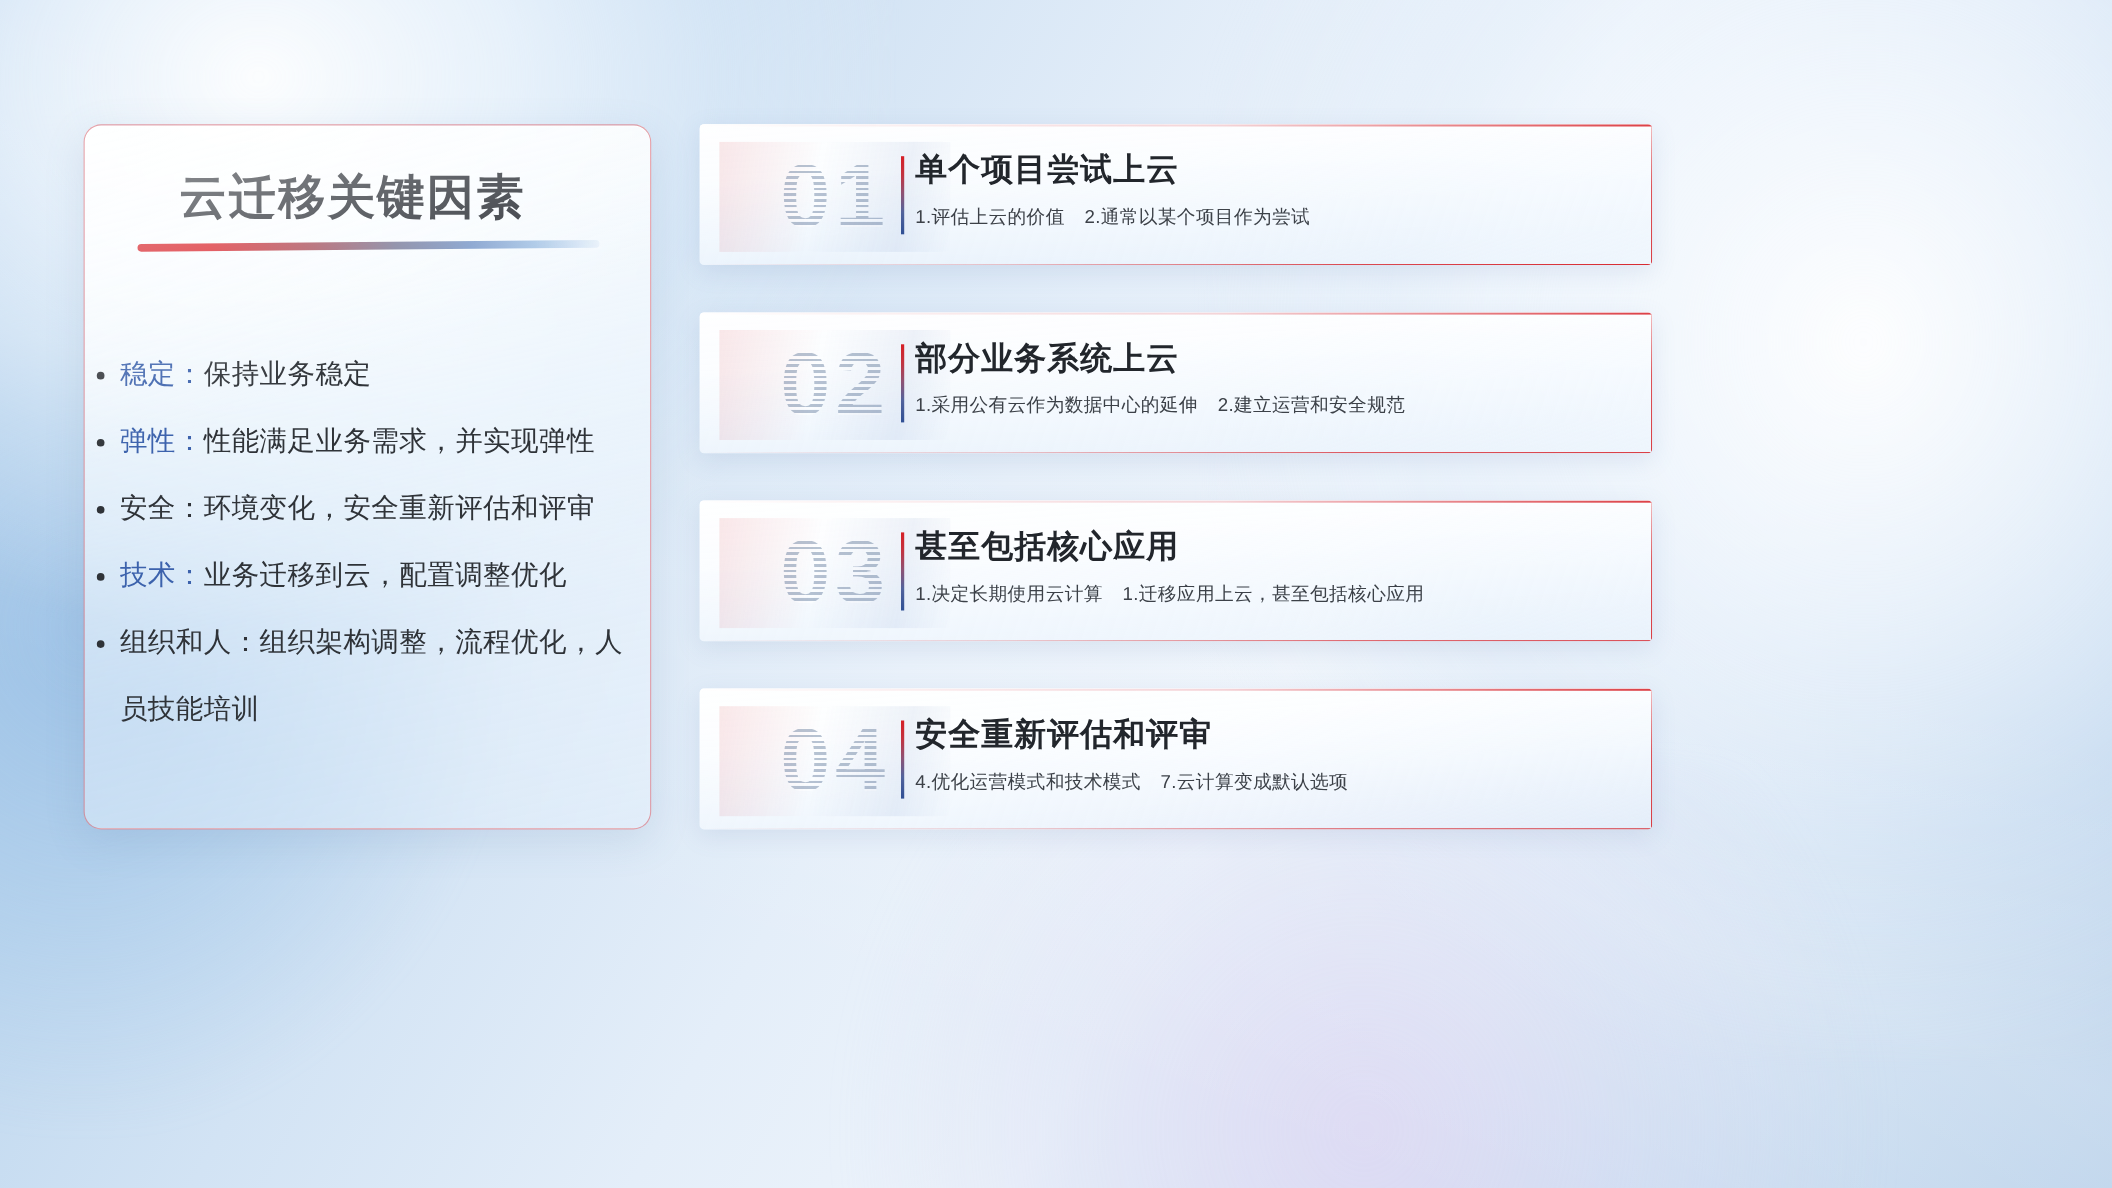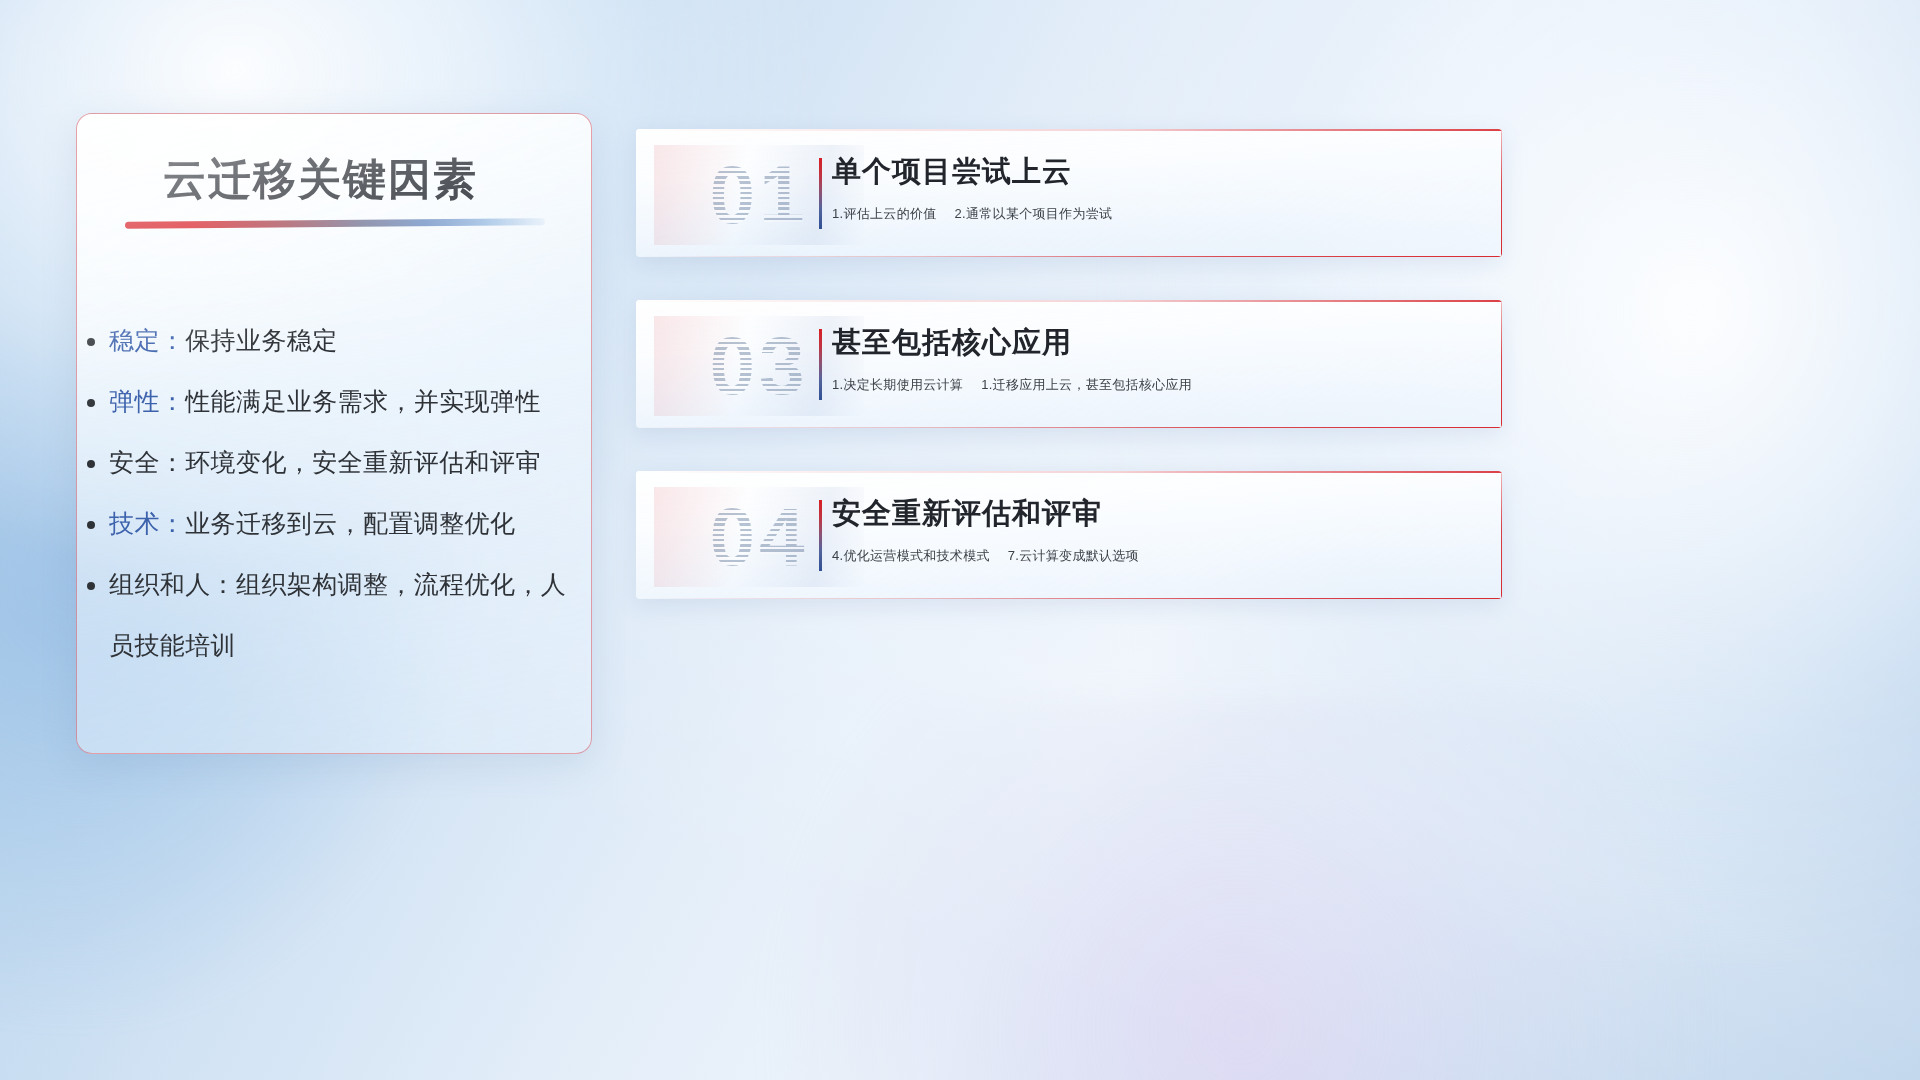--- a/index.html
+++ b/index.html
@@ -170,21 +170,20 @@
     background: linear-gradient(176deg,
       rgba(255,255,255,0.97) 0%,
       rgba(253,254,255,0.93) 30%,
       rgba(247,251,255,0.80) 58%,
       rgba(240,247,254,0.60) 82%,
       rgba(234,244,253,0.42) 100%);
     box-shadow:
       0 6px 22px rgba(96,130,176,0.14),
       inset 0 1px 0 rgba(255,255,255,0.9);
     overflow: hidden;
-    margin-top: 16px;
   }
   .card::before {
     content: "";
     position: absolute;
     right: 0; top: 0;
     width: 1.5px; height: 100%;
     background: linear-gradient(180deg,
       rgba(214,31,38,0.30) 0%,
       rgba(214,31,38,0.85) 45%,
       rgba(214,31,38,0.95) 100%);
@@ -274,21 +273,21 @@
   .card-title {
     font-size: 29px;
     font-weight: 700;
     color: #22262c;
     letter-spacing: 1px;
     line-height: 40px;
     white-space: nowrap;
   }
   .card-desc {
     margin-top: 9px;
-    font-size: 13px;
+    font-size: 17px;
     color: #3c4148;
     letter-spacing: 0.3px;
     line-height: 28px;
     white-space: nowrap;
   }
   .card-desc .gap { display: inline-block; width: 18px; }
 </style>
 </head>
 <body>
 
@@ -340,20 +339,32 @@
       <div class="number-tint"></div>
       <div class="card-bar"></div>
       <div class="card-body">
         <div class="card-title">单个项目尝试上云</div>
         <div class="card-desc">
           <span>1.评估上云的价值</span><span class="gap"></span><span>2.通常以某个项目作为尝试</span>
         </div>
       </div>
     </article>
 
+    <article class="card">
+      <div class="card-top-edge"></div>
+      <div class="card-number"><span>02</span></div>
+      <div class="number-tint"></div>
+      <div class="card-bar"></div>
+      <div class="card-body">
+        <div class="card-title">部分业务系统上云</div>
+        <div class="card-desc">
+          <span>1.采用公有云作为数据中心的延伸</span><span class="gap"></span><span>2.建立运营和安全规范</span>
+        </div>
+      </div>
+    </article>
 
     <article class="card">
       <div class="card-top-edge"></div>
       <div class="card-number"><span>03</span></div>
       <div class="number-tint"></div>
       <div class="card-bar"></div>
       <div class="card-body">
         <div class="card-title">甚至包括核心应用</div>
         <div class="card-desc">
           <span>1.决定长期使用云计算</span><span class="gap"></span><span>1.迁移应用上云，甚至包括核心应用</span>

